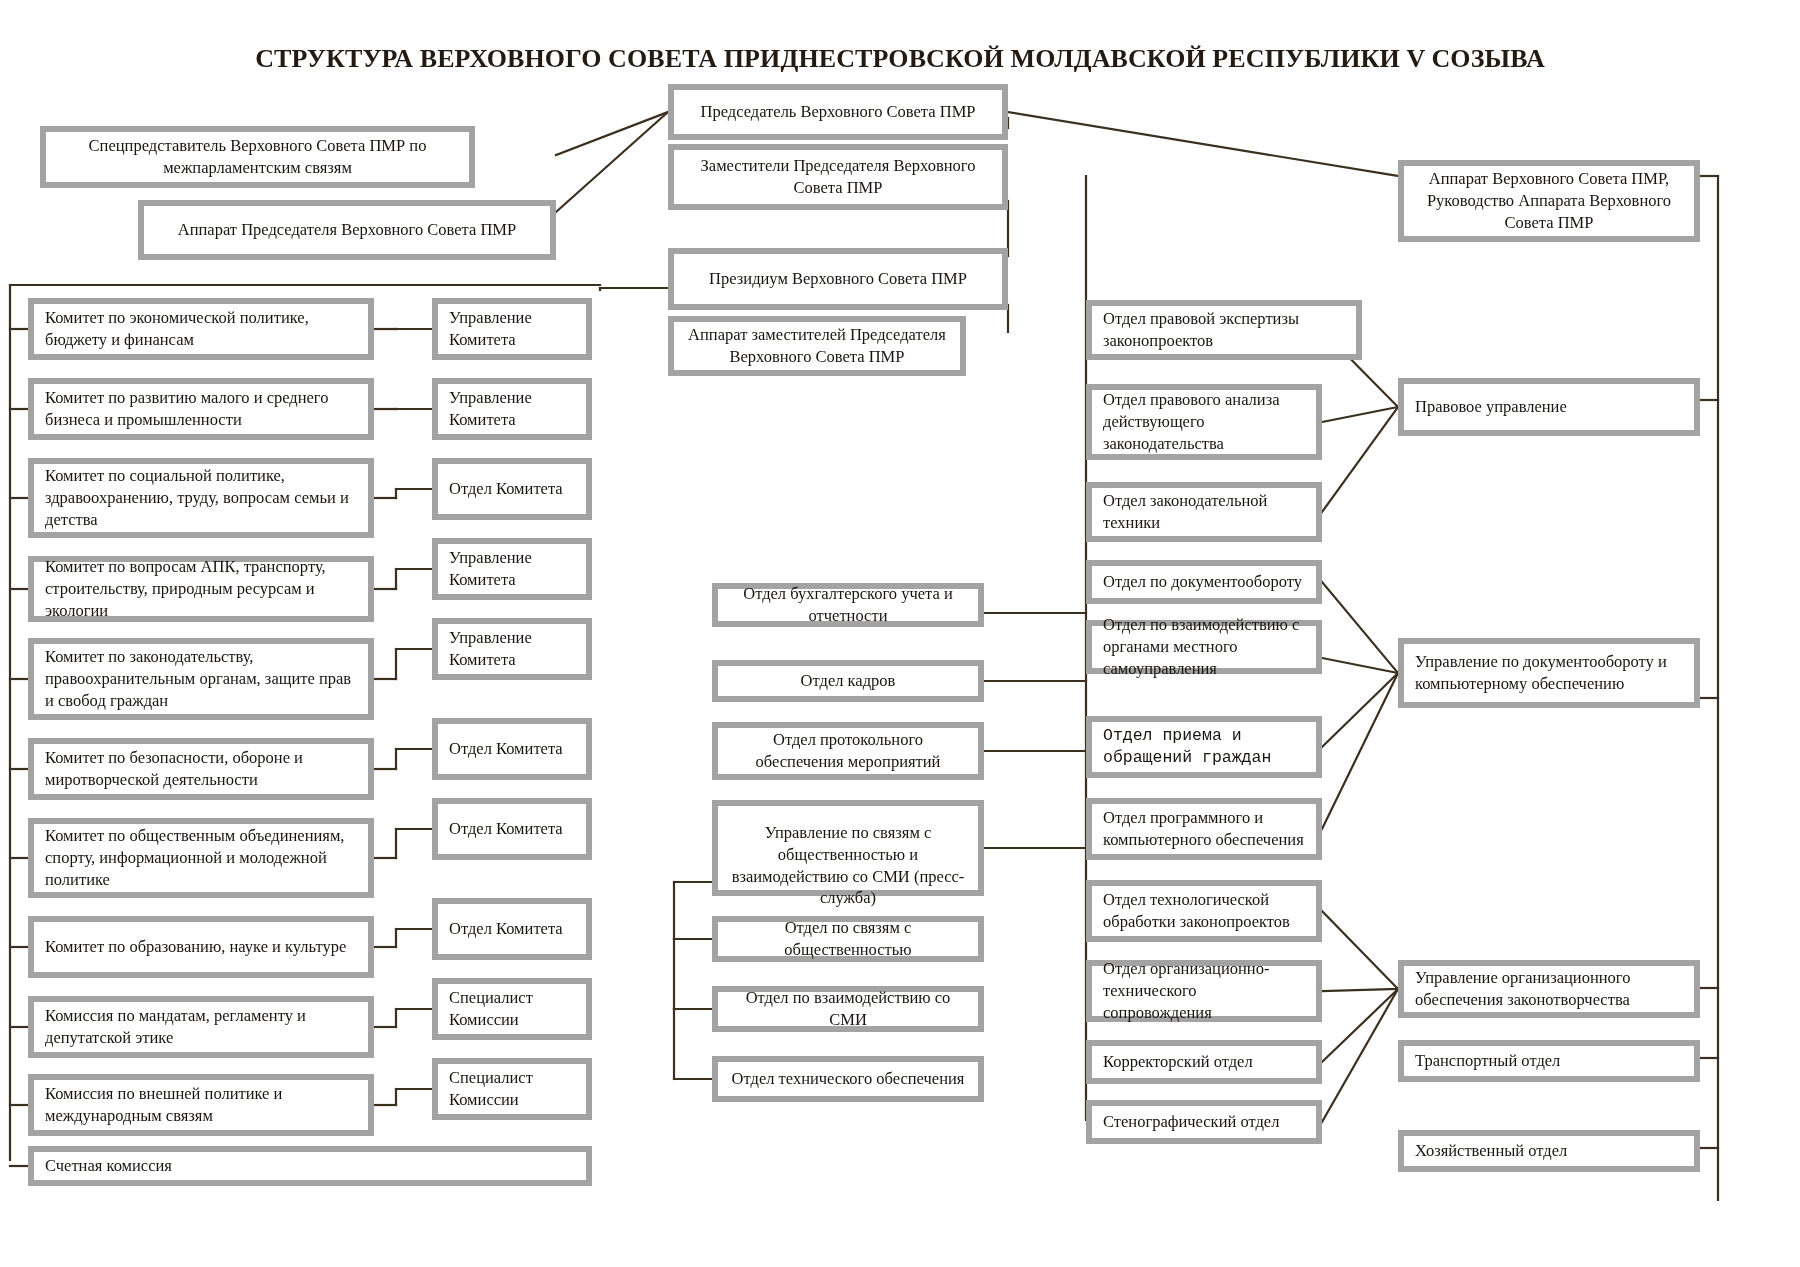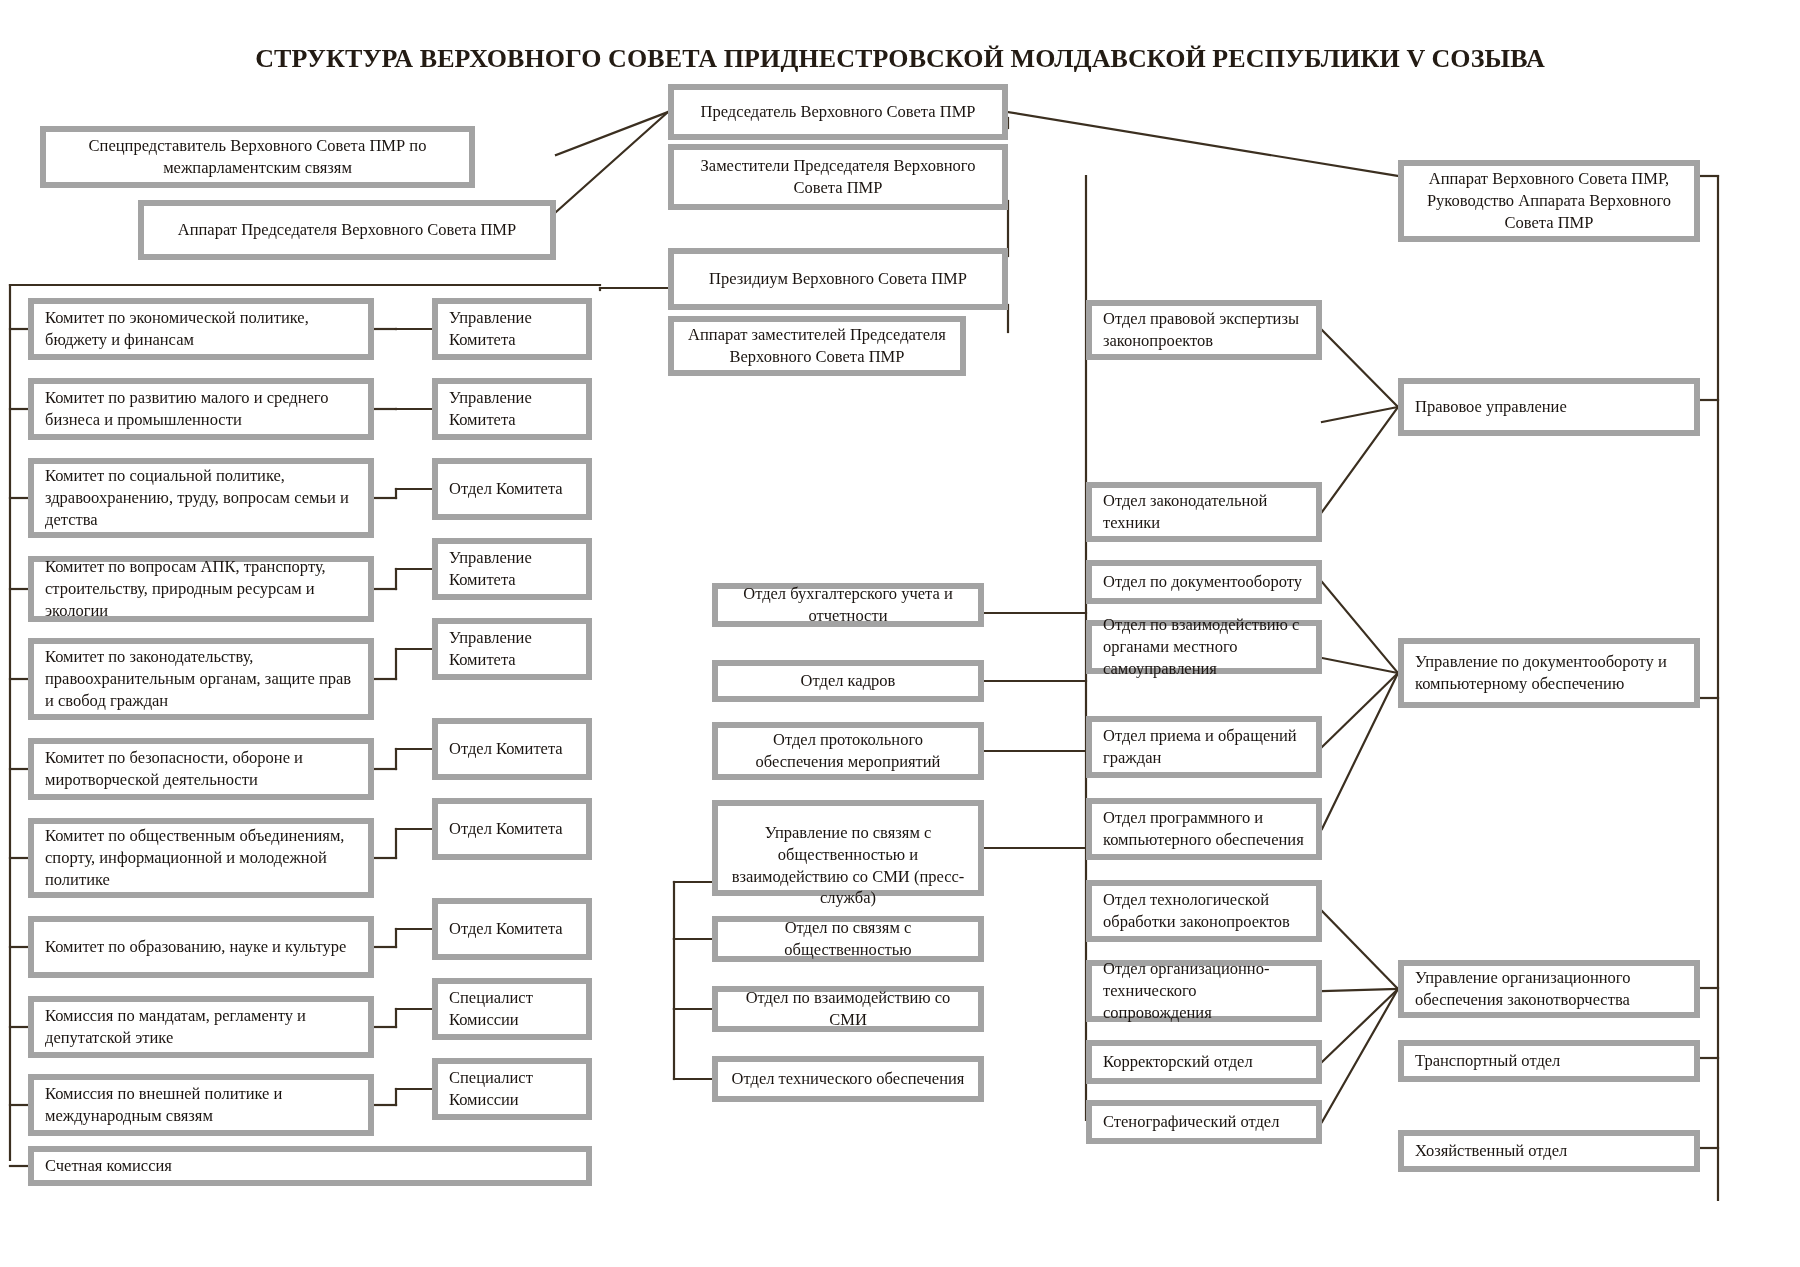--- a/index.html
+++ b/index.html
@@ -280,37 +280,40 @@
   <div class="node al-center" style="left:712px; top:916px; width:272px; height:46px;">
     <span>Отдел по связям с общественностью</span>
   </div>
   <div class="node al-center" style="left:712px; top:986px; width:272px; height:46px;">
     <span>Отдел по взаимодействию со СМИ</span>
   </div>
   <div class="node al-center" style="left:712px; top:1056px; width:272px; height:46px;">
     <span>Отдел технического обеспечения</span>
   </div>
 
-  <div class="node al-lmid" style="left:1086px; top:300px; width:236px; height:60px;">
+  <div class="node al-lmid" style="left:1086px; top:300px; width:276px; height:60px;">
     <span>Отдел правовой экспертизы законопроектов</span>
+  </div>
+  <div class="node al-lmid" style="left:1086px; top:384px; width:236px; height:76px;">
+    <span>Отдел правового анализа действующего законодательства</span>
   </div>
   <div class="node al-lmid" style="left:1086px; top:482px; width:236px; height:60px;">
     <span>Отдел законодательной техники</span>
   </div>
   <div class="node al-lmid" style="left:1398px; top:378px; width:302px; height:58px;">
     <span>Правовое управление</span>
   </div>
 
   <div class="node al-lmid" style="left:1086px; top:560px; width:236px; height:44px;">
     <span>Отдел по документообороту</span>
   </div>
   <div class="node al-lmid" style="left:1086px; top:620px; width:236px; height:54px;">
     <span>Отдел по взаимодействию с органами местного самоуправления</span>
   </div>
-  <div class="node al-lmid" style="left:1086px; top:716px; width:236px; height:62px;">
+  <div class="node al-lmid" style="left:1086px; top:716px; width:236px; height:62px;font-family:Liberation Mono, monospace;">
     <span>Отдел приема и обращений граждан</span>
   </div>
   <div class="node al-lmid" style="left:1086px; top:798px; width:236px; height:62px;">
     <span>Отдел программного и компьютерного обеспечения</span>
   </div>
   <div class="node al-lmid" style="left:1398px; top:638px; width:302px; height:70px;">
     <span>Управление по документообороту и компьютерному обеспечению</span>
   </div>
 
   <div class="node al-lmid" style="left:1086px; top:880px; width:236px; height:62px;">

